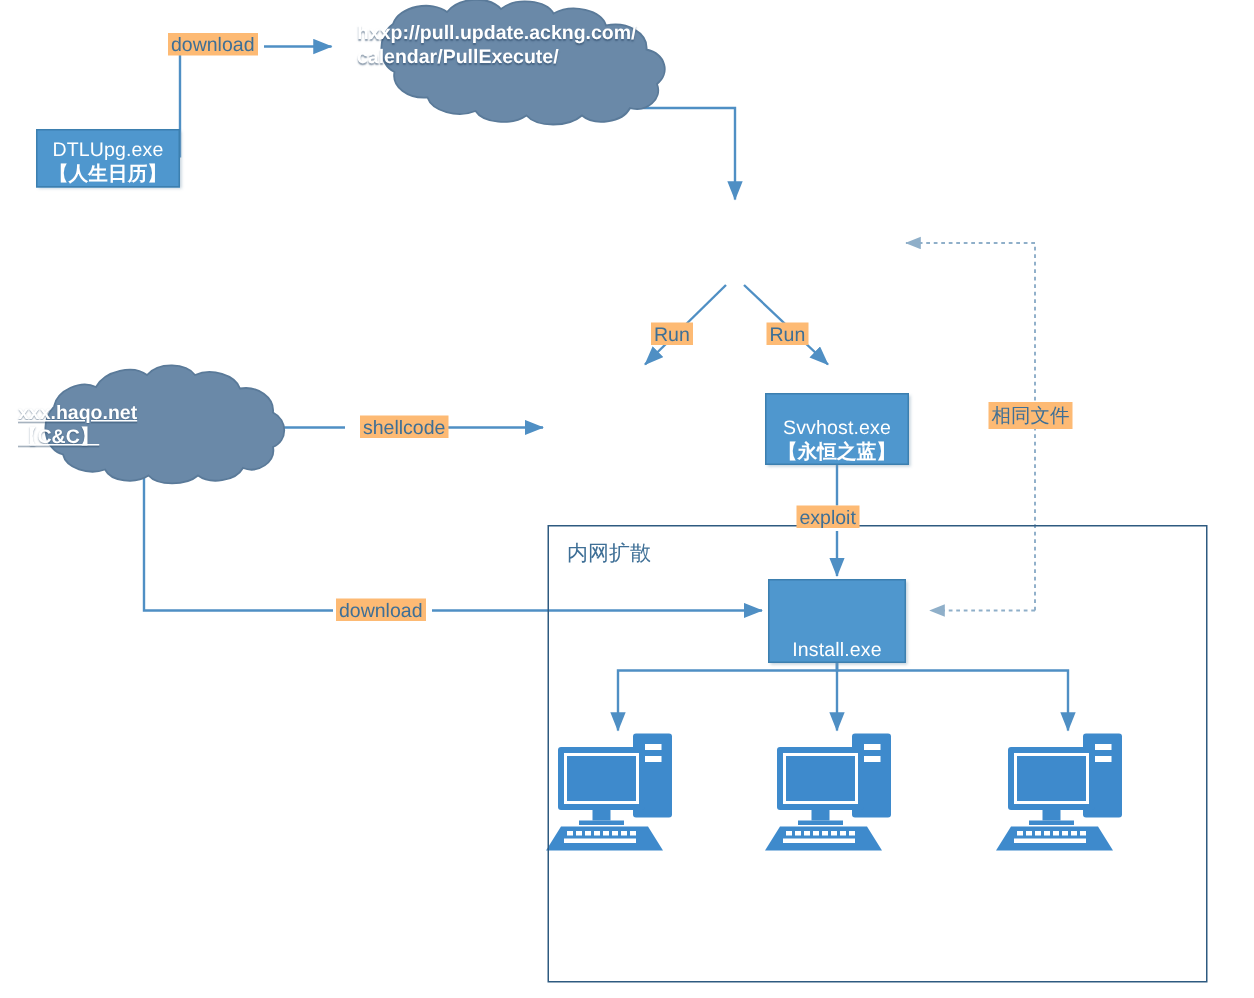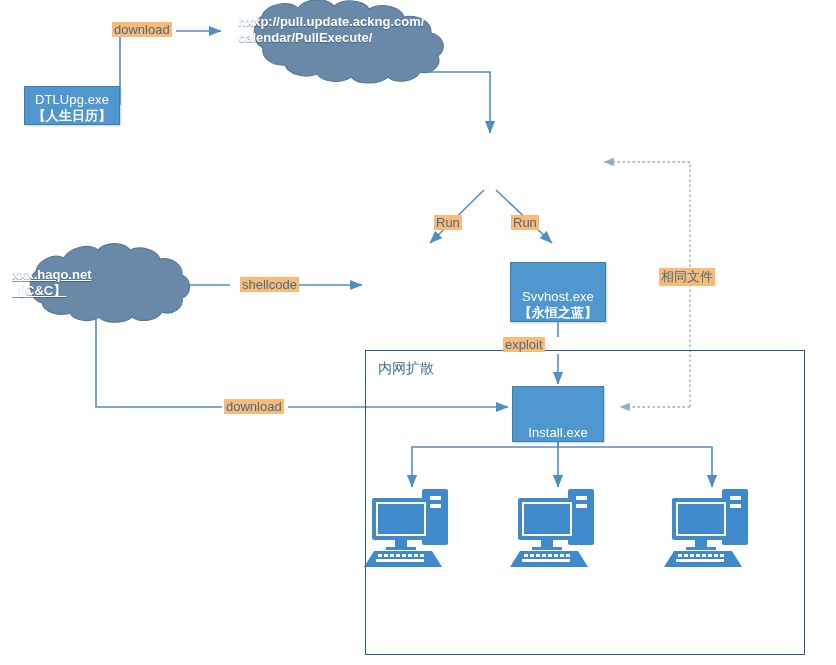--- a/index.html
+++ b/index.html
@@ -230,36 +230,36 @@
     <div>【C&amp;C】</div>
   </div>
 
   <div class="node-box" style="left:24px; top:86px; width:96px; height:39px;">
     <div>DTLUpg.exe</div>
     <div class="l2">【人生日历】</div>
   </div>
 
 
 
-  <div class="node-box" style="left:510px; top:262px; width:96px; height:60px;">
+  <div class="node-box" style="left:510px; top:262px; width:96px; height:48px;">
     <div>Svvhost.exe</div>
     <div class="l2">【永恒之蓝】</div>
   </div>
 
   <div class="node-box" style="left:512px; top:386px; width:92px; height:56px;">
     <div>Install.exe</div>
   </div>
 
   <div class="edge-label" style="left:112px; top:22px;">download</div>
 
   <div class="edge-label" style="left:434px; top:215px;">Run</div>
 
   <div class="edge-label" style="left:511px; top:215px;">Run</div>
 
   <div class="edge-label" style="left:240px; top:277px;">shellcode</div>
 
-  <div class="edge-label" style="left:503px; top:337px;text-align:center;">exploit</div>
+  <div class="edge-label" style="left:531px; top:337px;text-align:center;">exploit</div>
 
   <div class="edge-label" style="left:224px; top:399px;">download</div>
 
   <div class="edge-label" style="left:659px; top:268px;">相同文件</div>
 
 </div>
 
 </body></html>

